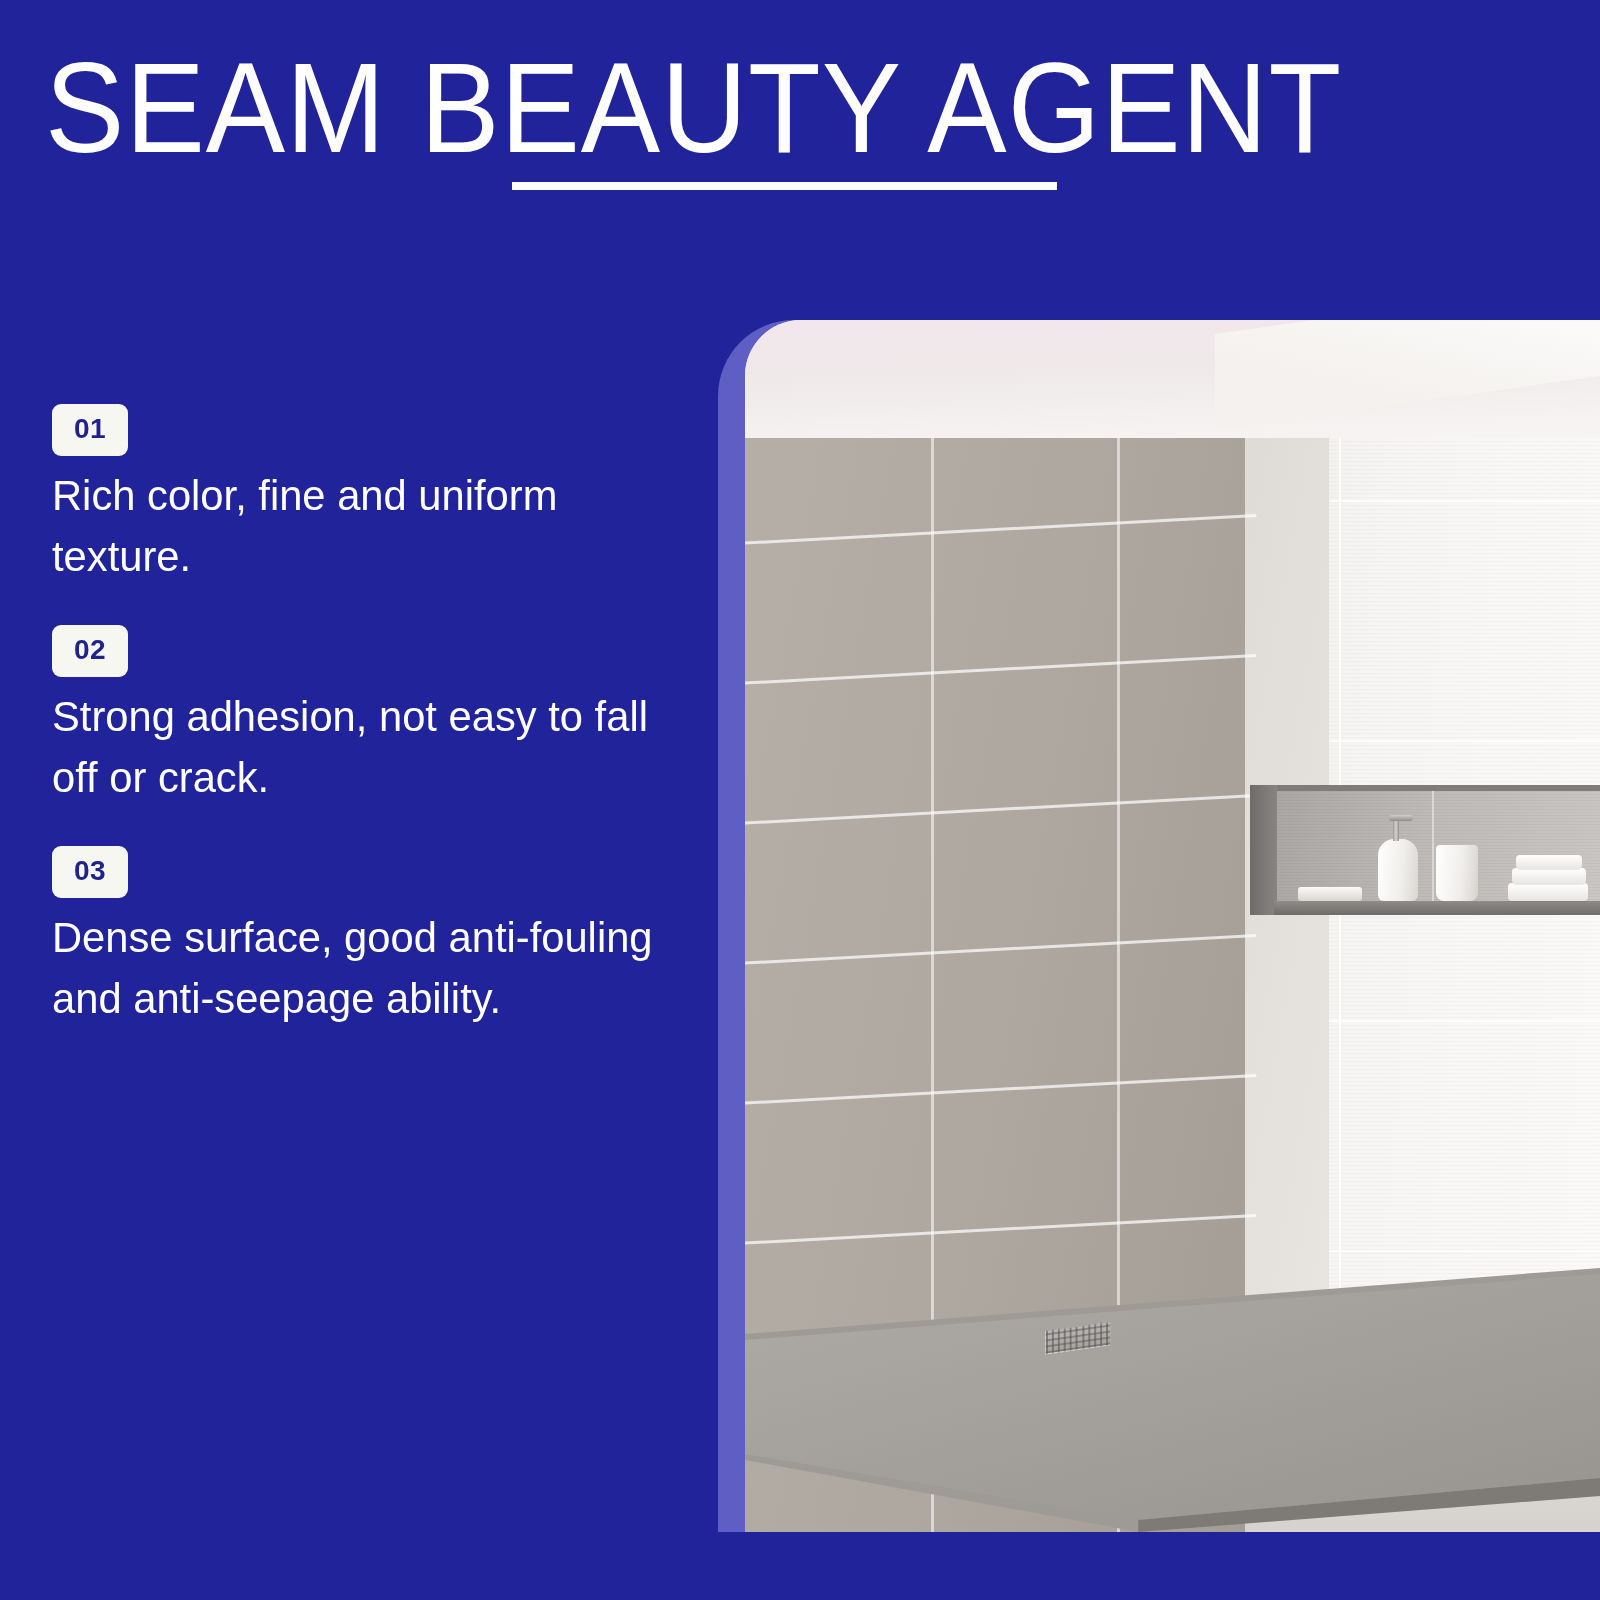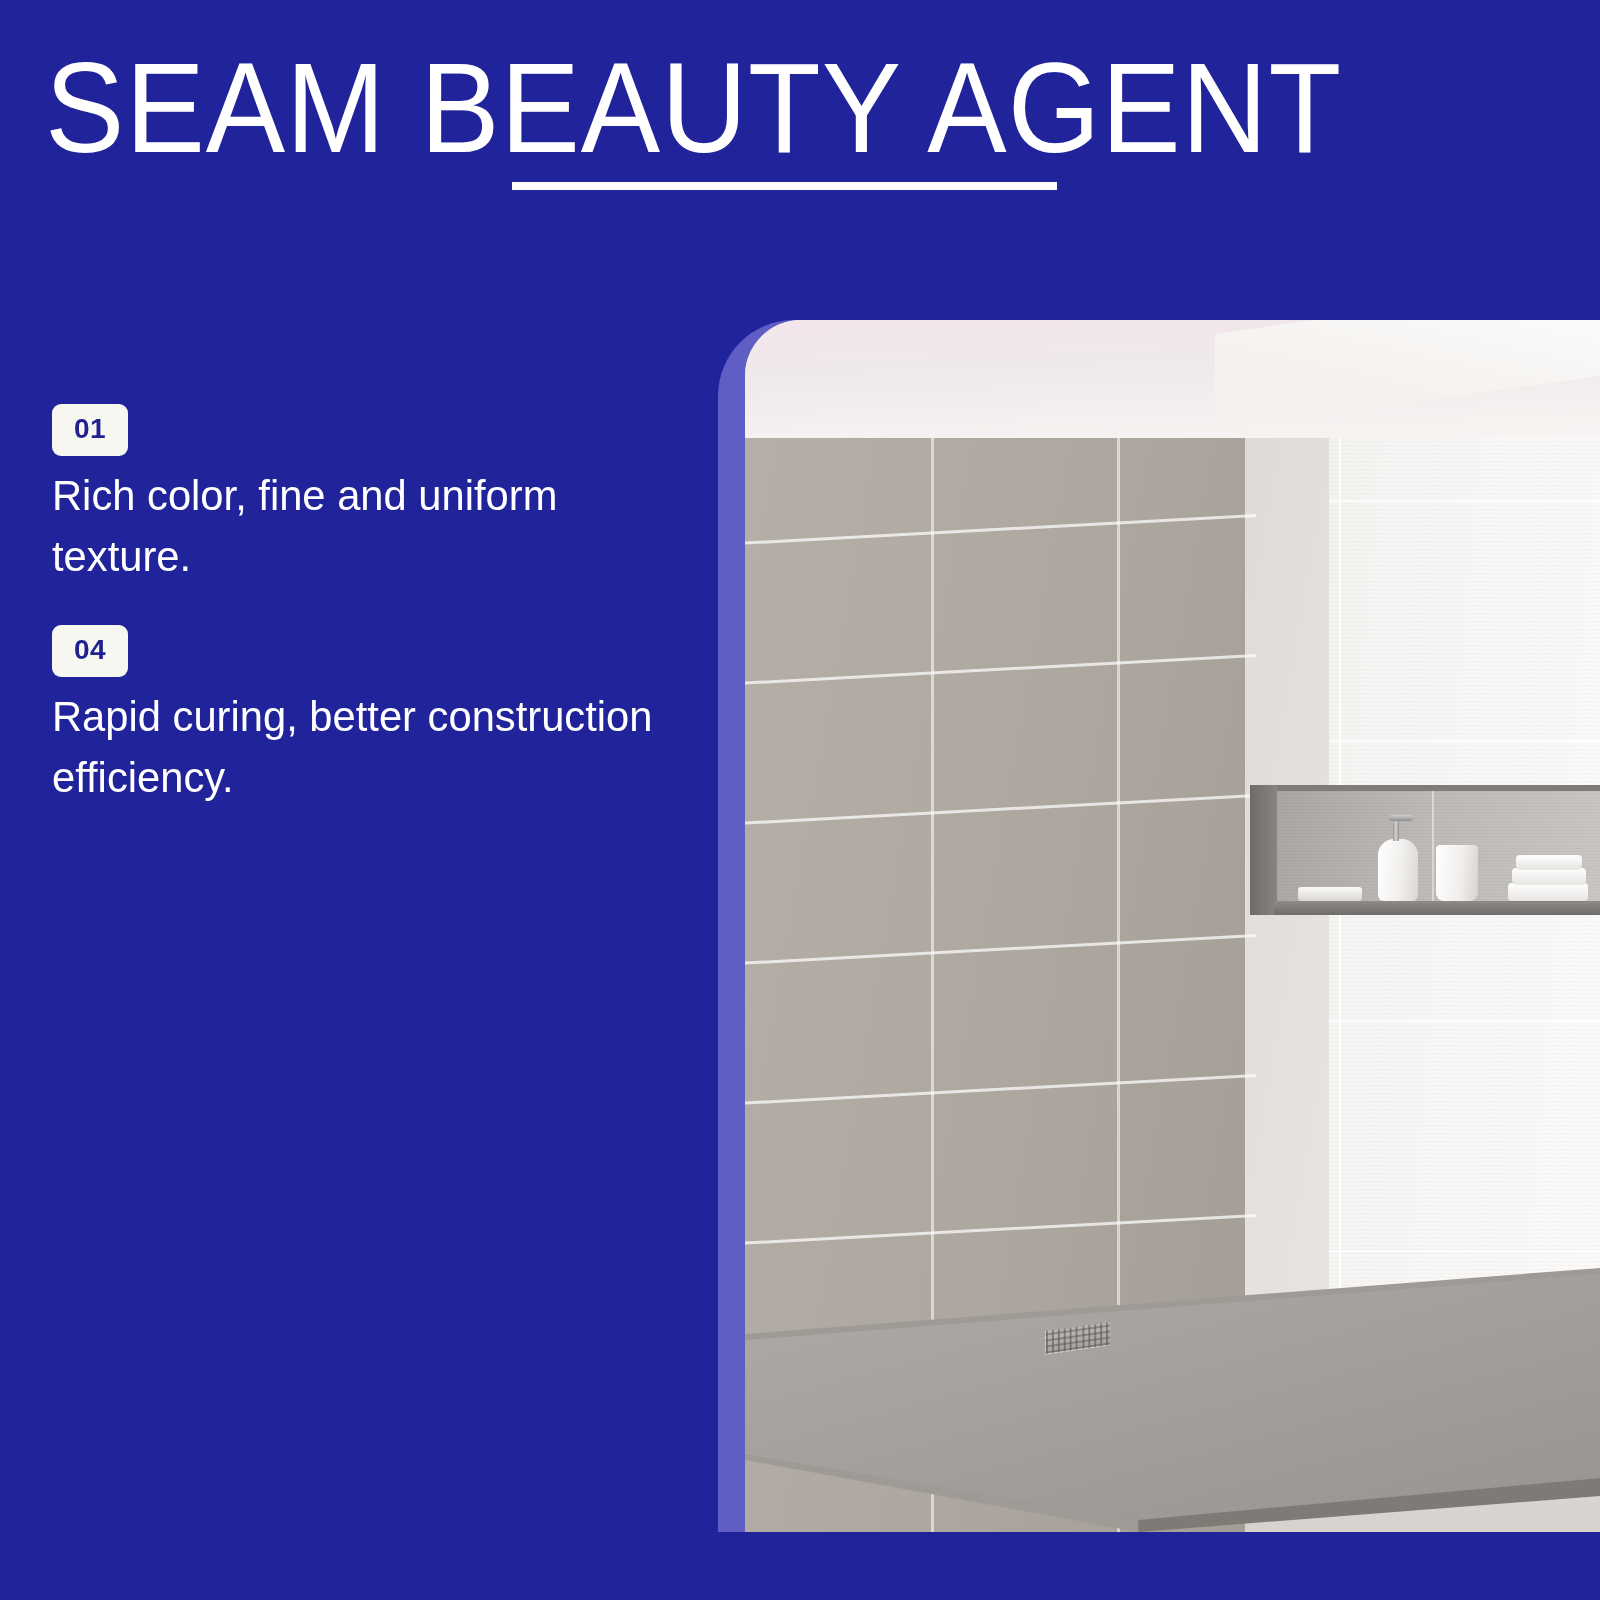--- a/index.html
+++ b/index.html
@@ -278,26 +278,30 @@
   </div>
   <div class="title-rule"></div>
 
   <div class="features">
 
     <div class="feature">
       <div class="badge">01</div>
       <div class="feature-text">Rich color, fine and uniform texture.</div>
     </div>
 
-
-
     <div class="feature">
-      <div class="badge">04</div>
-      <div class="feature-text">Rapid curing, better construction efficiency.</div>
+      <div class="badge">02</div>
+      <div class="feature-text">Strong adhesion, not easy to fall off or crack.</div>
     </div>
+
+    <div class="feature">
+      <div class="badge">03</div>
+      <div class="feature-text">Dense surface, good anti-fouling and anti-seepage ability.</div>
+    </div>
+
 
   </div>
 
   <div class="photo-frame">
     <div class="photo">
 
       <div class="floor"></div>
 
       <div class="wall-right">
         <div class="wall-right-grout-v" style="left:96px;"></div>

